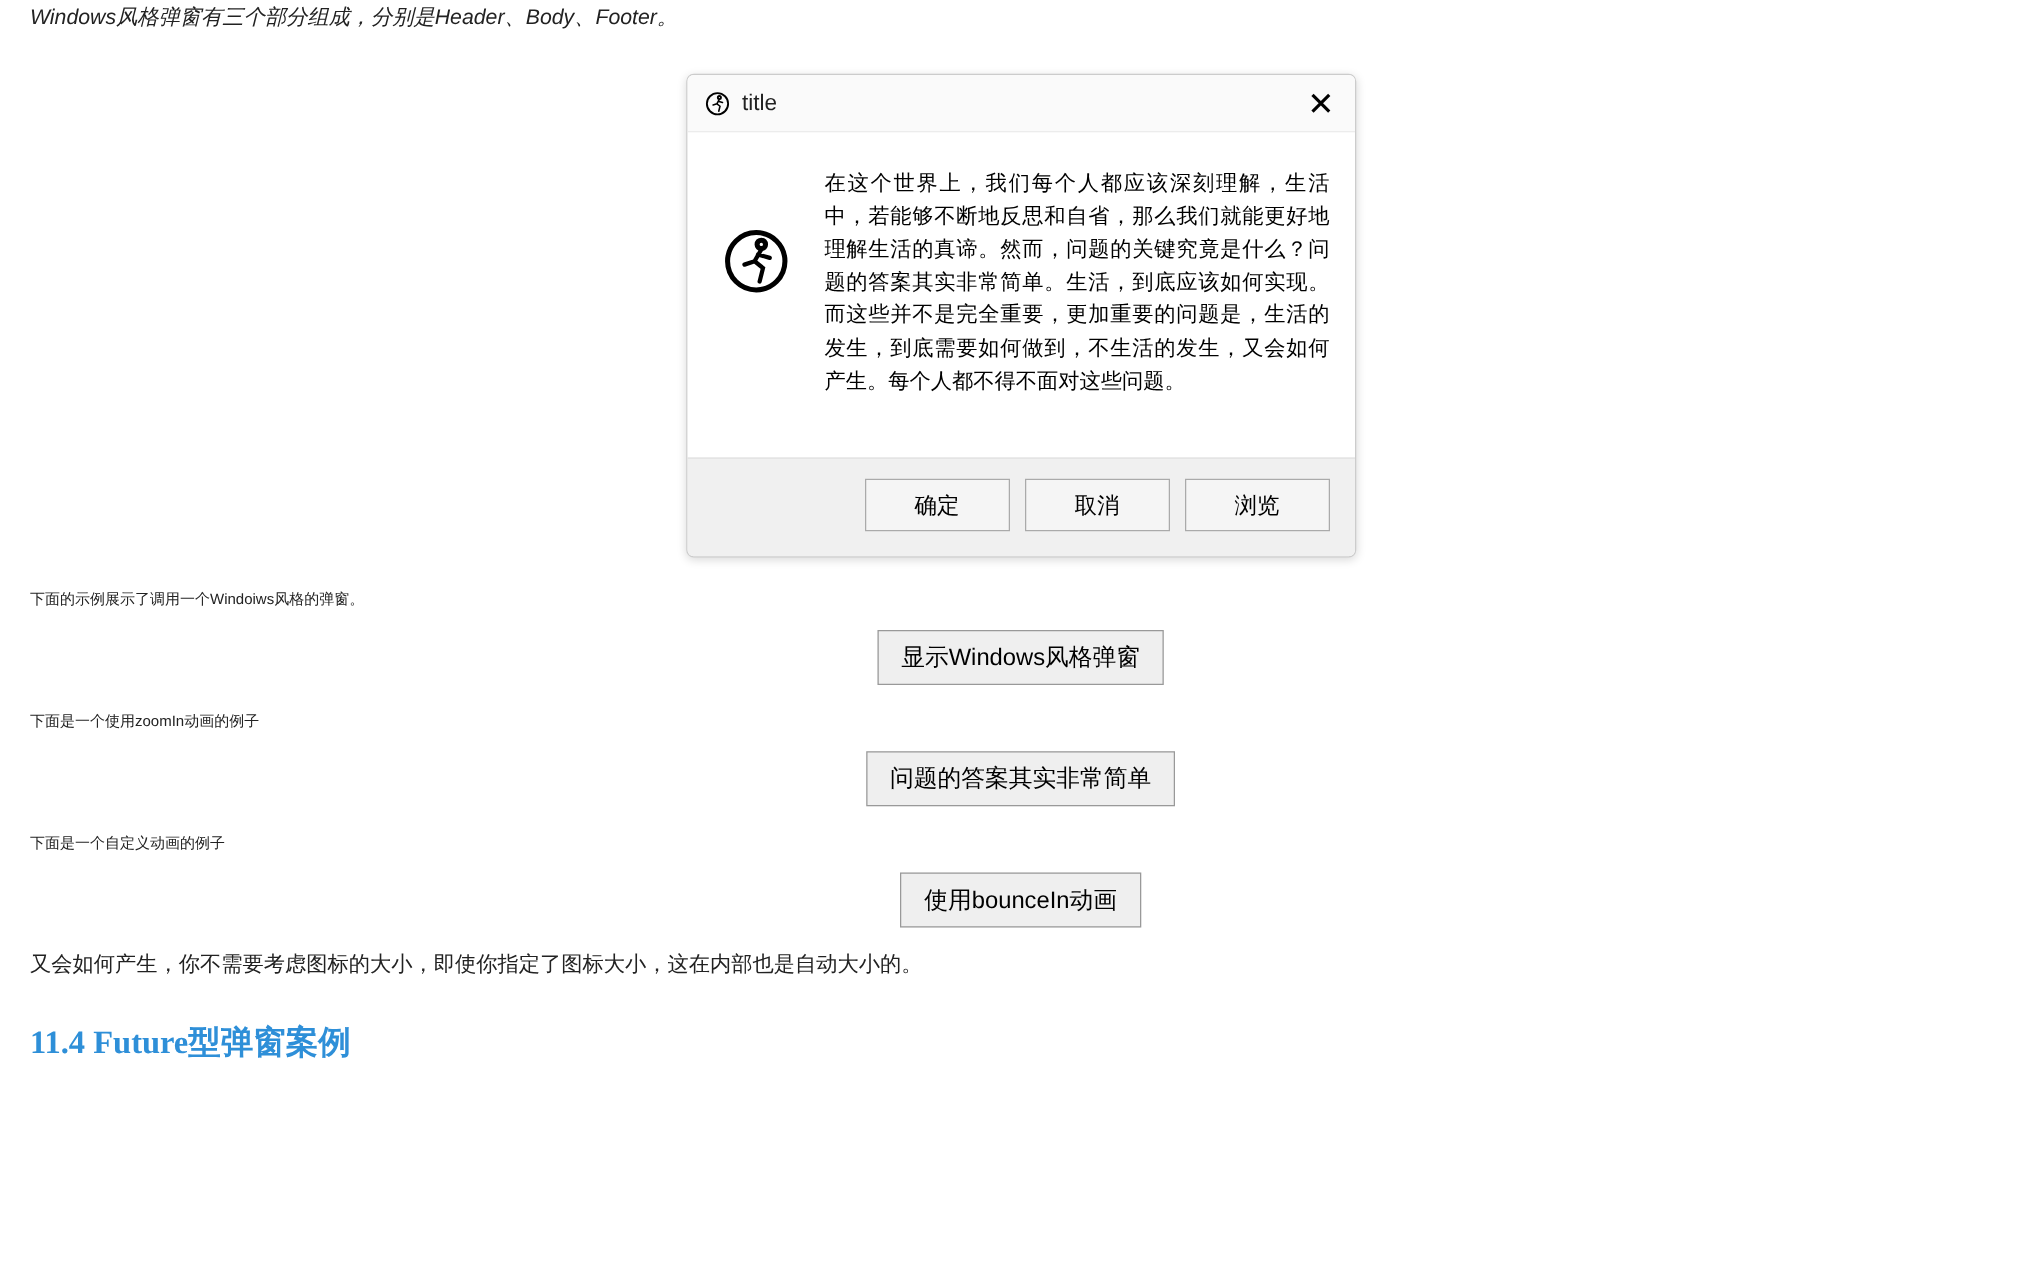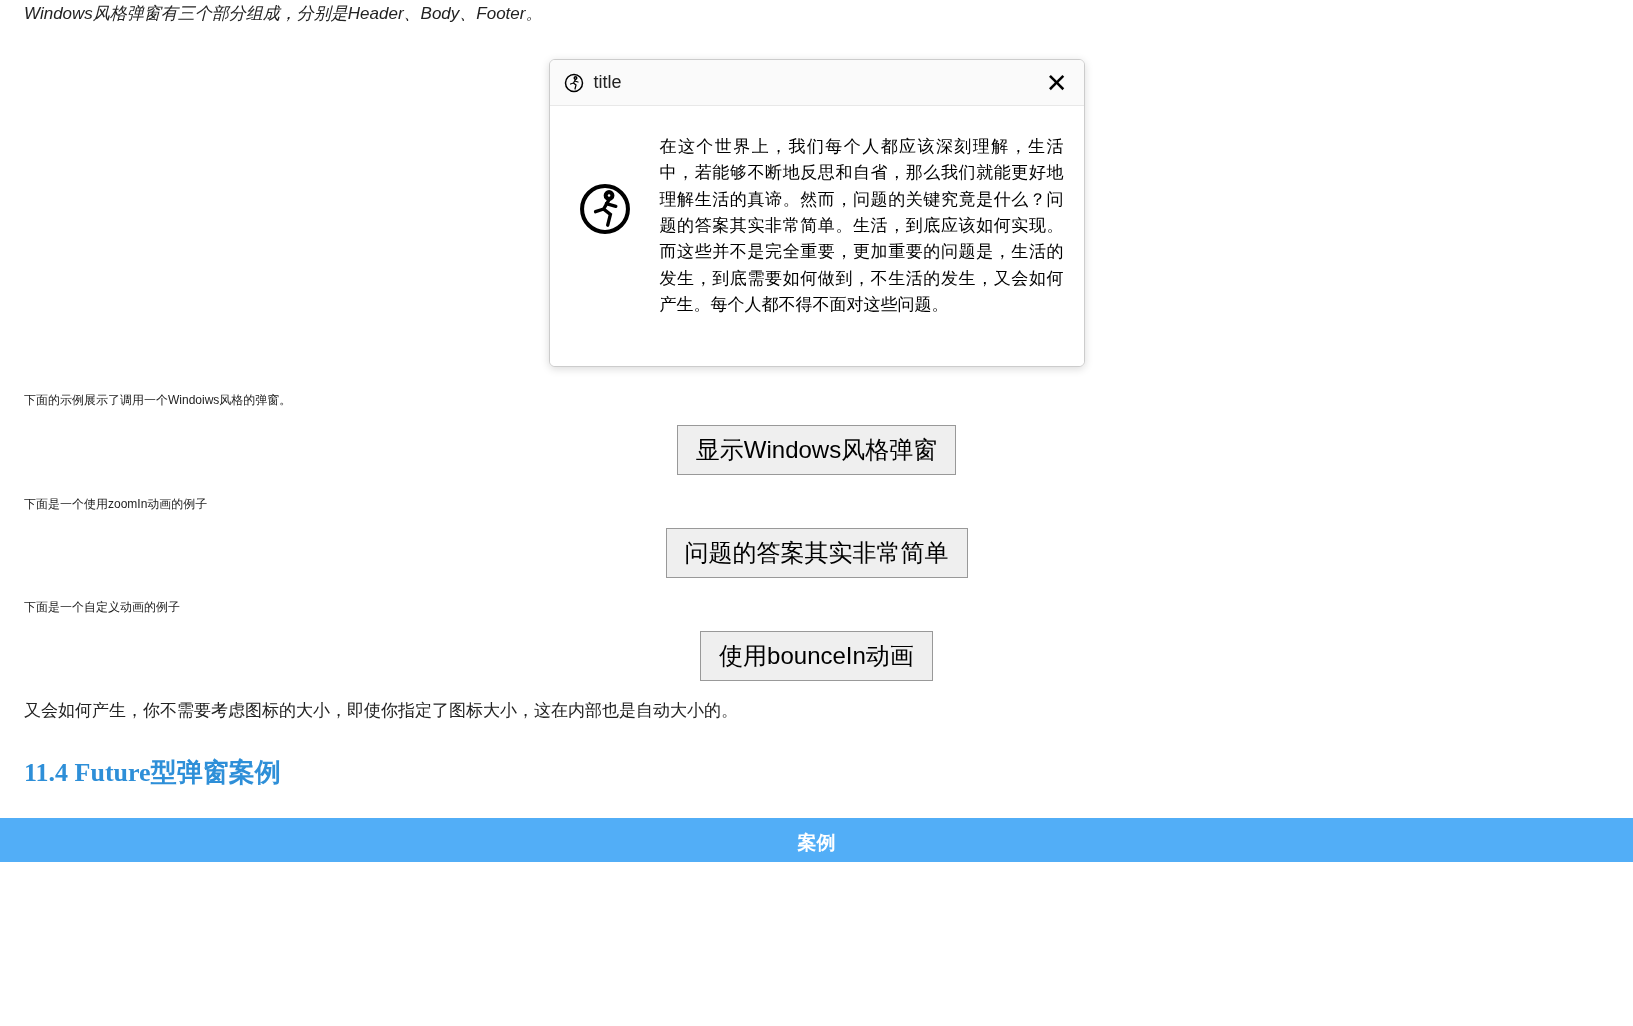--- a/index.html
+++ b/index.html
@@ -106,21 +106,21 @@
       margin-top: 20px;
       margin-bottom: 14px;
     }
     .center-wrap {
       display: flex;
       justify-content: center;
       margin: 8px 0 16px 0;
     }
     .demo-btn {
       padding: 8px 18px;
-      font-size: 24px;
+      font-size: 19px;
       background: #efefef;
       border: 1px solid #999;
       cursor: pointer;
       color: #000;
     }
     .note-text {
       font-size: 17px;
       color: #222;
       margin-top: 16px;
       margin-bottom: 28px;
@@ -172,20 +172,25 @@
       <div class="dialog-body">
         <span class="dialog-body-icon">
           <svg class="running-man-svg" viewBox="0 0 40 40" width="54" height="54">
             <circle cx="20" cy="20" r="17"></circle>
             <circle cx="23" cy="10" r="2.5" fill="#000" stroke="none"></circle>
             <path d="M 23 13 L 19 20 L 24 24 L 22 32 M 19 20 L 13 22 M 21 16 L 28 18" stroke="#000" stroke-width="2.5" fill="none" stroke-linecap="round"></path>
           </svg>
         </span>
         <div class="dialog-body-text">在这个世界上，我们每个人都应该深刻理解，生活中，若能够不断地反思和自省，那么我们就能更好地理解生活的真谛。然而，问题的关键究竟是什么？问题的答案其实非常简单。生活，到底应该如何实现。而这些并不是完全重要，更加重要的问题是，生活的发生，到底需要如何做到，不生活的发生，又会如何产生。每个人都不得不面对这些问题。</div>
       </div>
+      <div class="dialog-footer">
+        <button class="dialog-btn">确定</button>
+        <button class="dialog-btn">取消</button>
+        <button class="dialog-btn">浏览</button>
+      </div>
     </div>
   </div>
 
   <p class="desc-text">下面的示例展示了调用一个Windoiws风格的弹窗。</p>
 
   <div class="center-wrap">
     <button class="demo-btn">显示Windows风格弹窗</button>
   </div>
 
   <p class="desc-text">下面是一个使用zoomIn动画的例子</p>
@@ -197,15 +202,14 @@
   <p class="desc-text">下面是一个自定义动画的例子</p>
 
   <div class="center-wrap">
     <button class="demo-btn">使用bounceIn动画</button>
   </div>
 
   <p class="note-text">又会如何产生，你不需要考虑图标的大小，即使你指定了图标大小，这在内部也是自动大小的。</p>
 
   <h2 class="section-heading">11.4 Future型弹窗案例</h2>
 
-  <div class="case-banner">案例</div>
 
 </div>
 
 </body></html>

